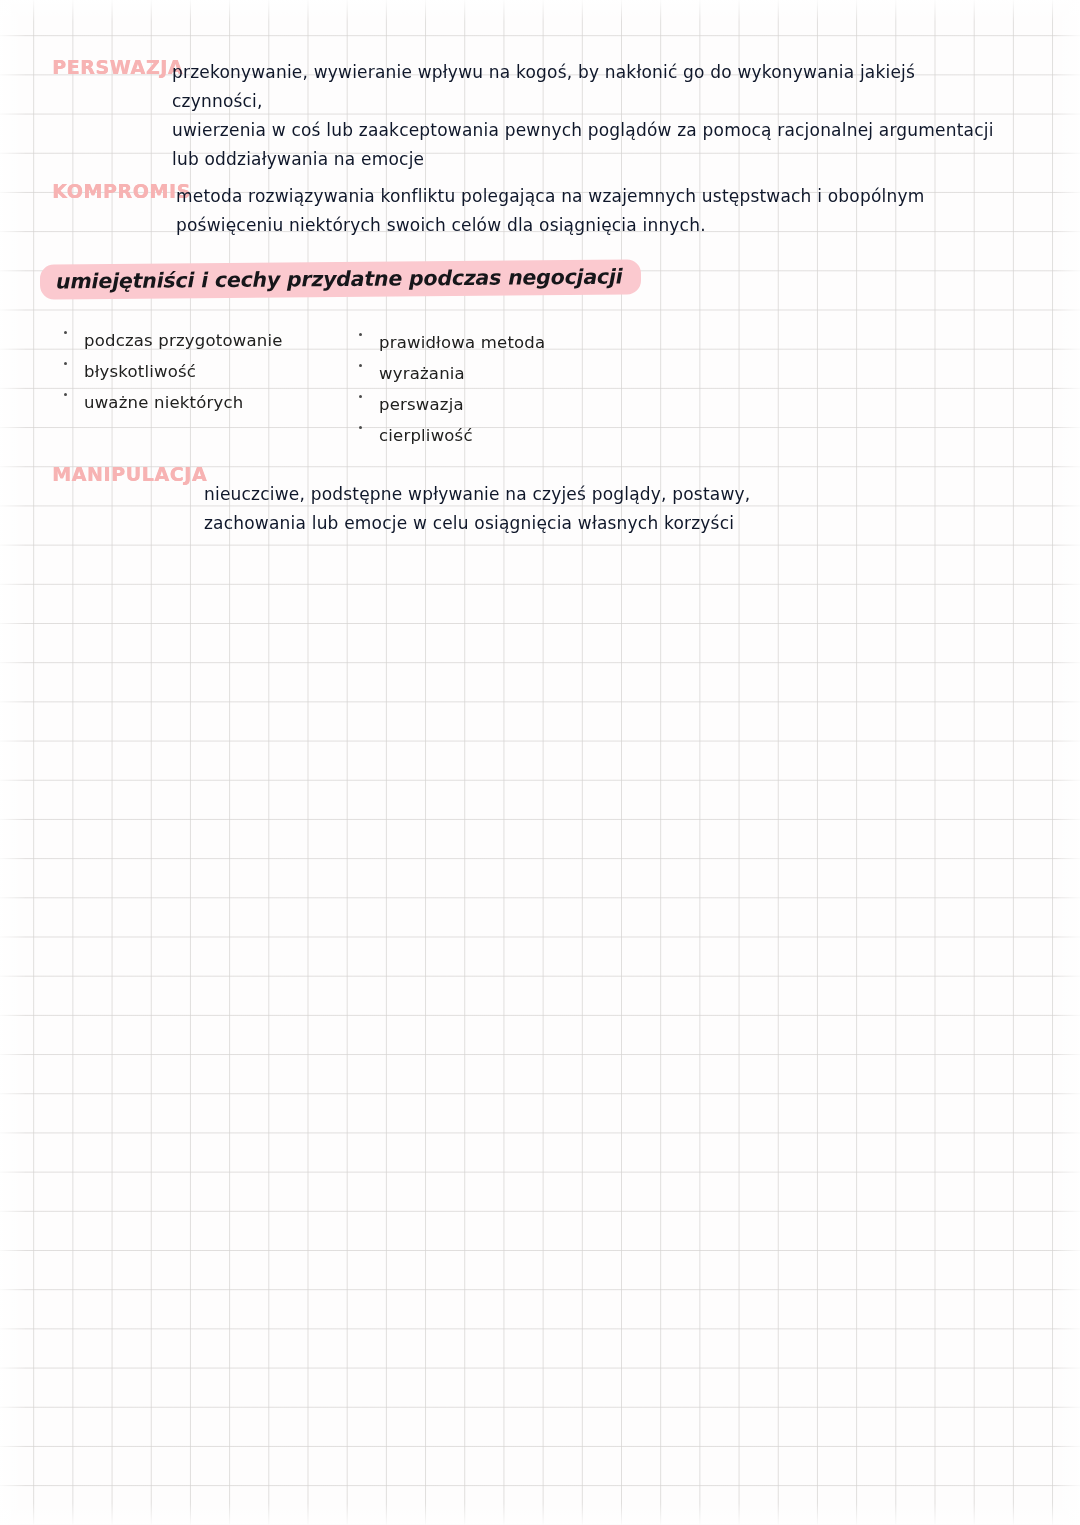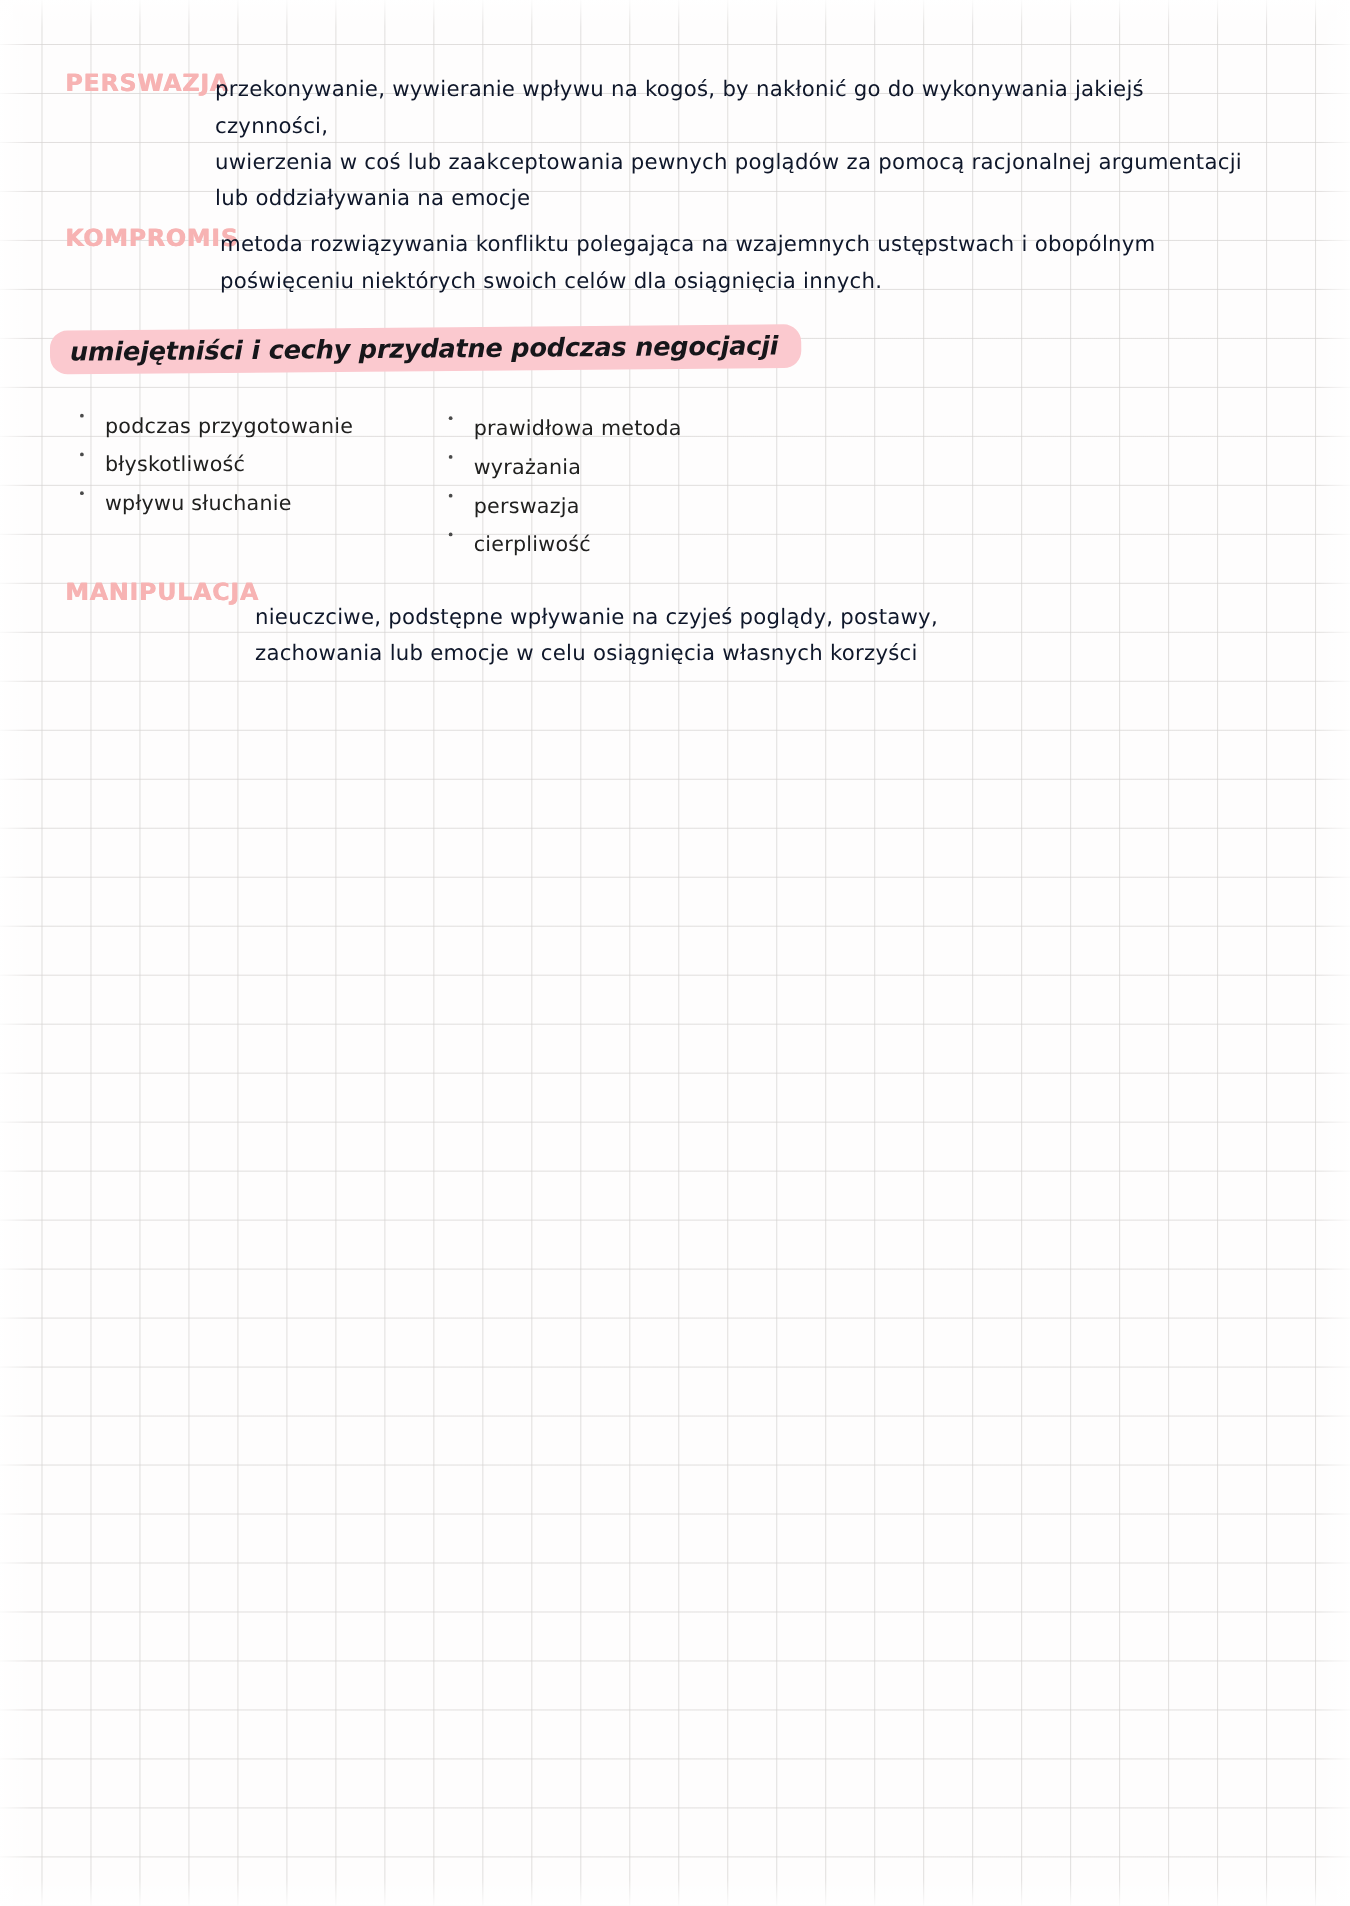--- a/index.html
+++ b/index.html
@@ -158,21 +158,21 @@
 
   <div class="heading-wrap">
     <span class="heading-hl">
       <span class="heading-text">umiejętniści i cechy przydatne podczas negocjacji</span>
     </span>
   </div>
 
   <div class="list" id="list-left">
     <div class="list-item hand"><span class="dot"></span><span>podczas przygotowanie</span></div>
     <div class="list-item hand"><span class="dot"></span><span>błyskotliwość</span></div>
-    <div class="list-item hand"><span class="dot"></span><span>wpływu słuchanie</span></div>
+    <div class="list-item hand"><span class="dot"></span><span>uważne niektórych</span></div>
   </div>
 
   <div class="list" id="list-right">
     <div class="list-item hand"><span class="dot"></span><span>prawidłowa metoda</span></div>
     <div class="list-item hand"><span class="dot"></span><span>wyrażania</span></div>
     <div class="list-item hand"><span class="dot"></span><span>perswazja</span></div>
     <div class="list-item hand"><span class="dot"></span><span>cierpliwość</span></div>
   </div>
 
   <div class="entry" id="entry-manipulacja">

